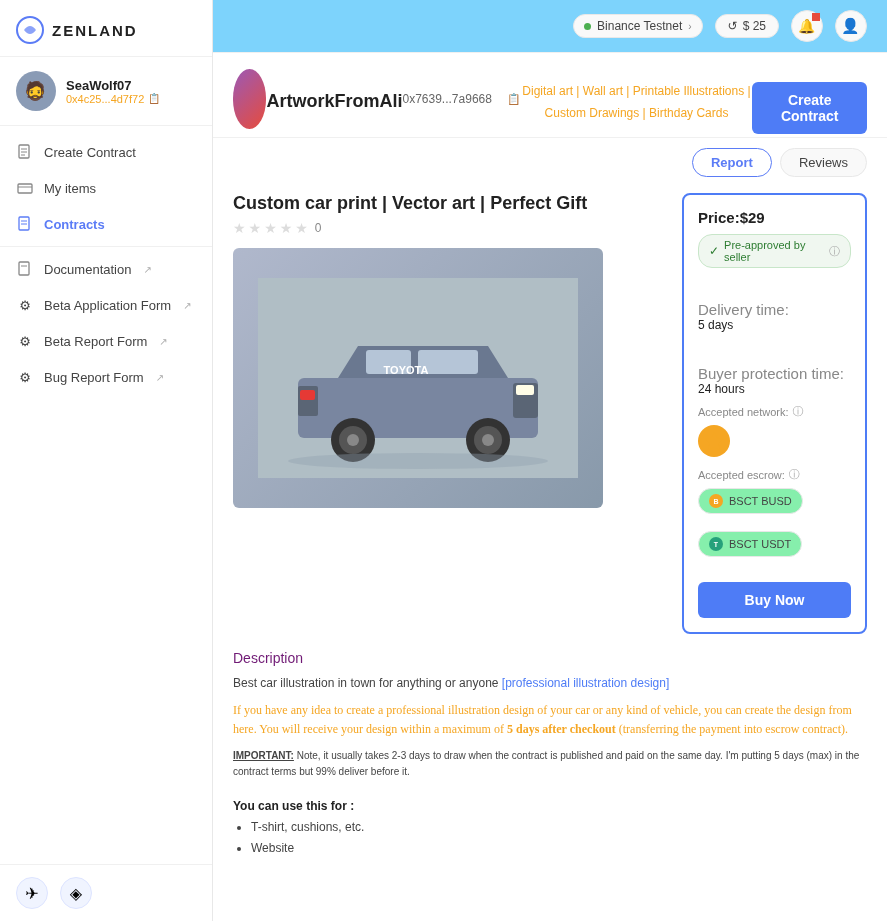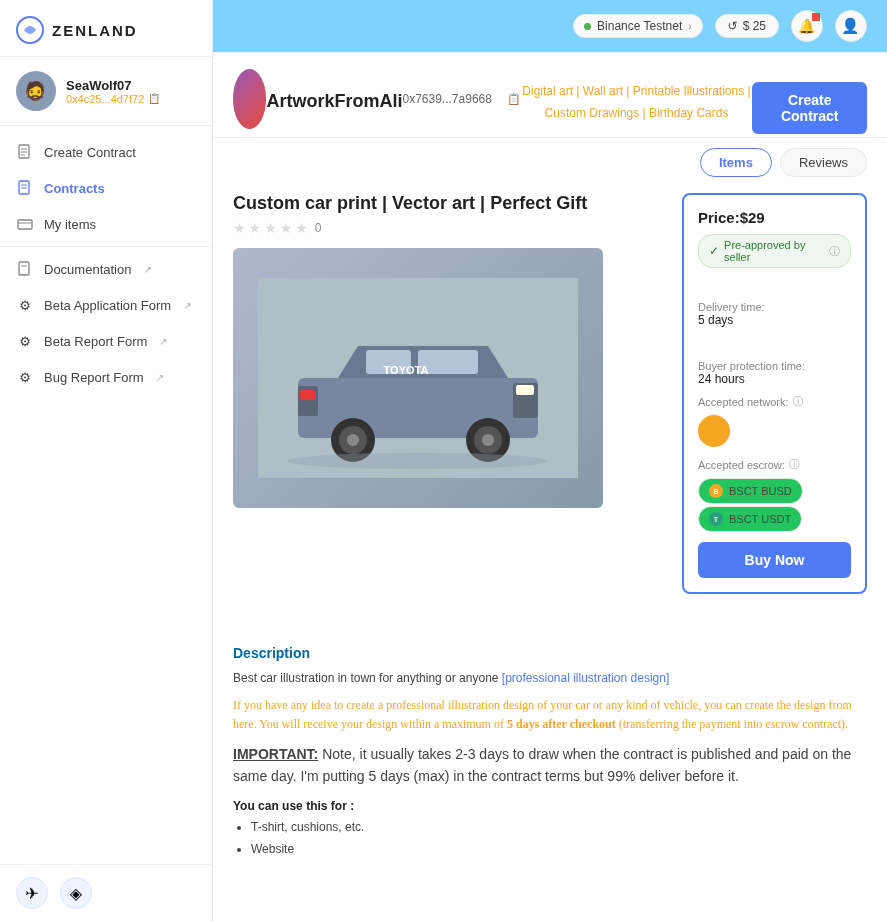--- a/index.html
+++ b/index.html
@@ -230,47 +230,47 @@
       gap: 5px;
       background: #f0f7f0;
       border: 1px solid #c8e6c9;
       border-radius: 14px;
       padding: 4px 10px;
       font-size: 11px;
       color: #2e7d32;
       margin-bottom: 10px;
     }
     .info-row { margin-bottom: 8px; }
-    .info-row-label { font-size: 11px; color: #888; margin-top: 33px; }
+    .info-row-label { font-size: 15px; color: #888; margin-top: 33px; }
     .info-row-value { font-size: 12px; color: #222; font-weight: 500; }
     .section-label { font-size: 11px; color: #888; margin-bottom: 6px; display: flex; align-items: center; gap: 4px; }
     .network-icon {
       width: 32px;
       height: 32px;
       background: #f5a623;
       border-radius: 50%;
       display: flex;
       align-items: center;
       justify-content: center;
       color: #fff;
       font-size: 14px;
       font-weight: 700;
       margin-bottom: 10px;
     }
     .token-chip {
       display: flex;
       align-items: center;
       gap: 6px;
-      background: #22c55e;
+      background: #86efac;
       border: 1px solid #e8e8e8;
       border-radius: 14px;
       padding: 5px 10px;
       font-size: 11px;
       color: #444;
-      margin-bottom: 2px;
+      margin-bottom: 17px;
       width: fit-content;
     }
     .token-dot-busd { width: 14px; height: 14px; background: #f5a623; border-radius: 50%; display: flex; align-items: center; justify-content: center; font-size: 7px; color: #fff; font-weight: 700; }
     .token-dot-usdt { width: 14px; height: 14px; background: #26a17b; border-radius: 50%; display: flex; align-items: center; justify-content: center; font-size: 7px; color: #fff; font-weight: 700; }
     .buy-btn {
       width: 100%;
       background: #4e7cf6;
       color: #fff;
       border: none;
       border-radius: 6px;
@@ -278,26 +278,26 @@
       font-size: 14px;
       font-weight: 700;
       cursor: pointer;
       margin-top: 8px;
     }
 
     
     .description-section {
       padding: 0 20px 20px;
     }
-    .desc-title { font-size: 14px; font-weight: 700; color: #0369a1; margin-bottom: 8px; margin-top: 35px; }
+    .desc-title { font-size: 14px; font-weight: 400; color: #701a75; margin-bottom: 8px; }
     .desc-text { font-size: 12px; color: #444; line-height: 1.6; margin-bottom: 8px; }
     .desc-text a, .desc-link { color: #4e7cf6; text-decoration: none; }
     .desc-orange { color: #f5a623; font-family: Liberation Serif, serif; }
     .desc-orange-bold { color: #f5a623; font-weight: 700; }
-    .desc-important { font-size: 14px; color: #444; line-height: 1.6; margin-bottom: 12px; }
+    .desc-important { font-size: 10px; color: #444; line-height: 1.6; margin-bottom: 19px; }
     .important-label { font-weight: 700; text-decoration: underline; }
     .use-for-title { font-size: 12px; font-weight: 700; color: #222; margin-bottom: 4px; margin-top: 8px; }
     .use-list { padding-left: 18px; margin-bottom: 8px; }
     .use-list li { font-size: 12px; color: #444; line-height: 1.8; }
   </style>
 </head>
 <body>
 
 <div class="sidebar">
   <div class="sidebar-logo">
@@ -324,38 +324,38 @@
       <span class="nav-icon">
         <svg width="16" height="16" viewBox="0 0 16 16" fill="none">
             <rect x="2" y="1" width="10" height="13" rx="1" stroke="#888" stroke-width="1.3" fill="none"></rect>
             <line x1="4" y1="5" x2="10" y2="5" stroke="#888" stroke-width="1"></line>
             <line x1="4" y1="8" x2="10" y2="8" stroke="#888" stroke-width="1"></line>
             <line x1="4" y1="11" x2="8" y2="11" stroke="#888" stroke-width="1"></line>
           </svg>
       </span>
       <span>Create Contract</span>
     </div>
+    <div class="nav-item">
+      <span class="nav-icon">
+        <svg width="16" height="16" viewBox="0 0 16 16" fill="none">
+            <rect x="1" y="4" width="14" height="9" rx="1" stroke="#888" stroke-width="1.3" fill="none"></rect>
+            <line x1="1" y1="7" x2="15" y2="7" stroke="#888" stroke-width="1"></line>
+          </svg>
+      </span>
+      <span>My items</span>
+    </div>
     <div class="nav-item active">
       <span class="nav-icon">
         <svg width="16" height="16" viewBox="0 0 16 16" fill="none">
             <rect x="2" y="1" width="10" height="13" rx="1" stroke="#5b7cf6" stroke-width="1.3" fill="none"></rect>
             <line x1="4" y1="5" x2="10" y2="5" stroke="#5b7cf6" stroke-width="1"></line>
             <line x1="4" y1="8" x2="10" y2="8" stroke="#5b7cf6" stroke-width="1"></line>
           </svg>
       </span>
       <span>Contracts</span>
-    </div>
-    <div class="nav-item">
-      <span class="nav-icon">
-        <svg width="16" height="16" viewBox="0 0 16 16" fill="none">
-            <rect x="1" y="4" width="14" height="9" rx="1" stroke="#888" stroke-width="1.3" fill="none"></rect>
-            <line x1="1" y1="7" x2="15" y2="7" stroke="#888" stroke-width="1"></line>
-          </svg>
-      </span>
-      <span>My items</span>
     </div>
     <div class="nav-divider"></div>
     <div class="nav-item">
       <span class="nav-icon">
         <svg width="16" height="16" viewBox="0 0 16 16" fill="none">
             <rect x="2" y="1" width="10" height="13" rx="1" stroke="#888" stroke-width="1.3" fill="none"></rect>
             <line x1="4" y1="5" x2="10" y2="5" stroke="#888" stroke-width="1"></line>
           </svg>
       </span>
       <span>Documentation</span>
@@ -412,21 +412,21 @@
       <span>0x7639...7a9668</span>
       <span style="font-size:11px; cursor:pointer;">📋</span>
     </div>
     <div class="profile-tags">
       <span>Digital art | Wall art | Printable Illustrations | Custom Drawings | Birthday Cards</span>
     </div>
     <button class="create-contract-btn">Create Contract</button>
   </div>
 
   <div class="tabs-row">
-    <button class="tab-btn active">Items</button>
+    <button class="tab-btn active">Report</button>
     <button class="tab-btn">Reviews</button>
   </div>
 
   <div class="item-section">
     <div class="item-left">
       <div class="item-title">Custom car print | Vector art | Perfect Gift</div>
       <div class="stars">
         <span class="star">★</span>
         <span class="star">★</span>
         <span class="star">★</span>

